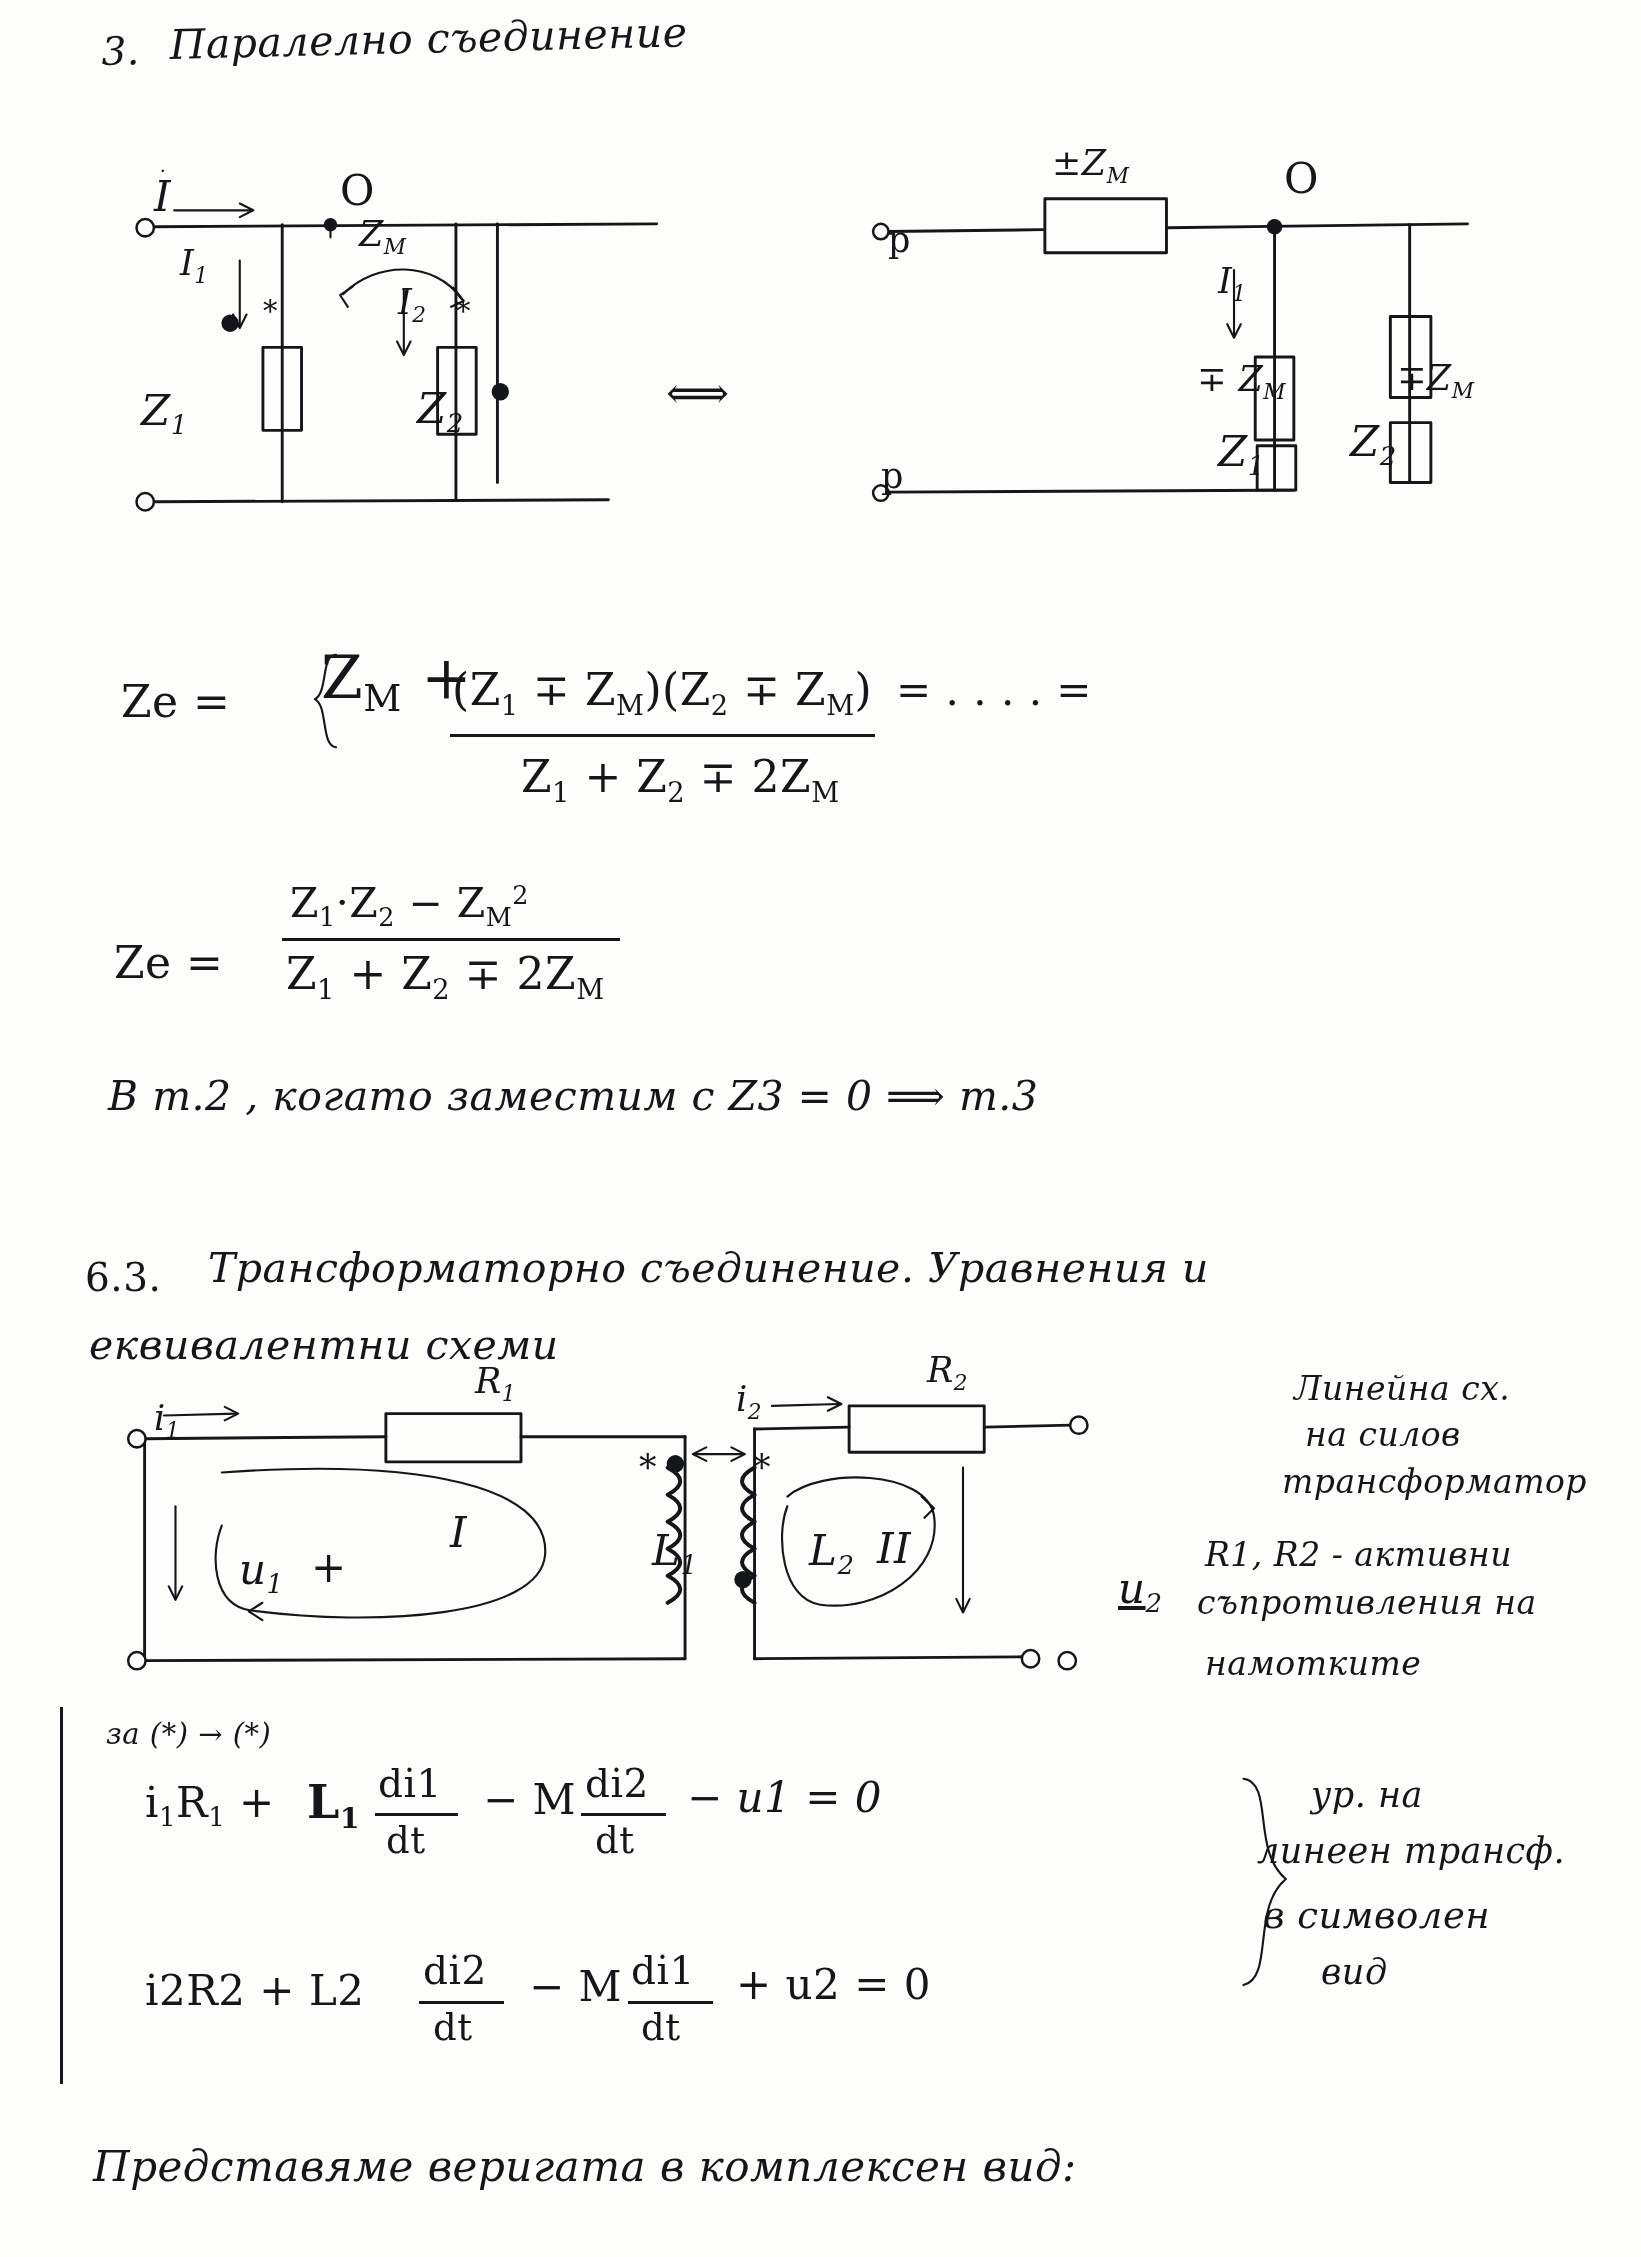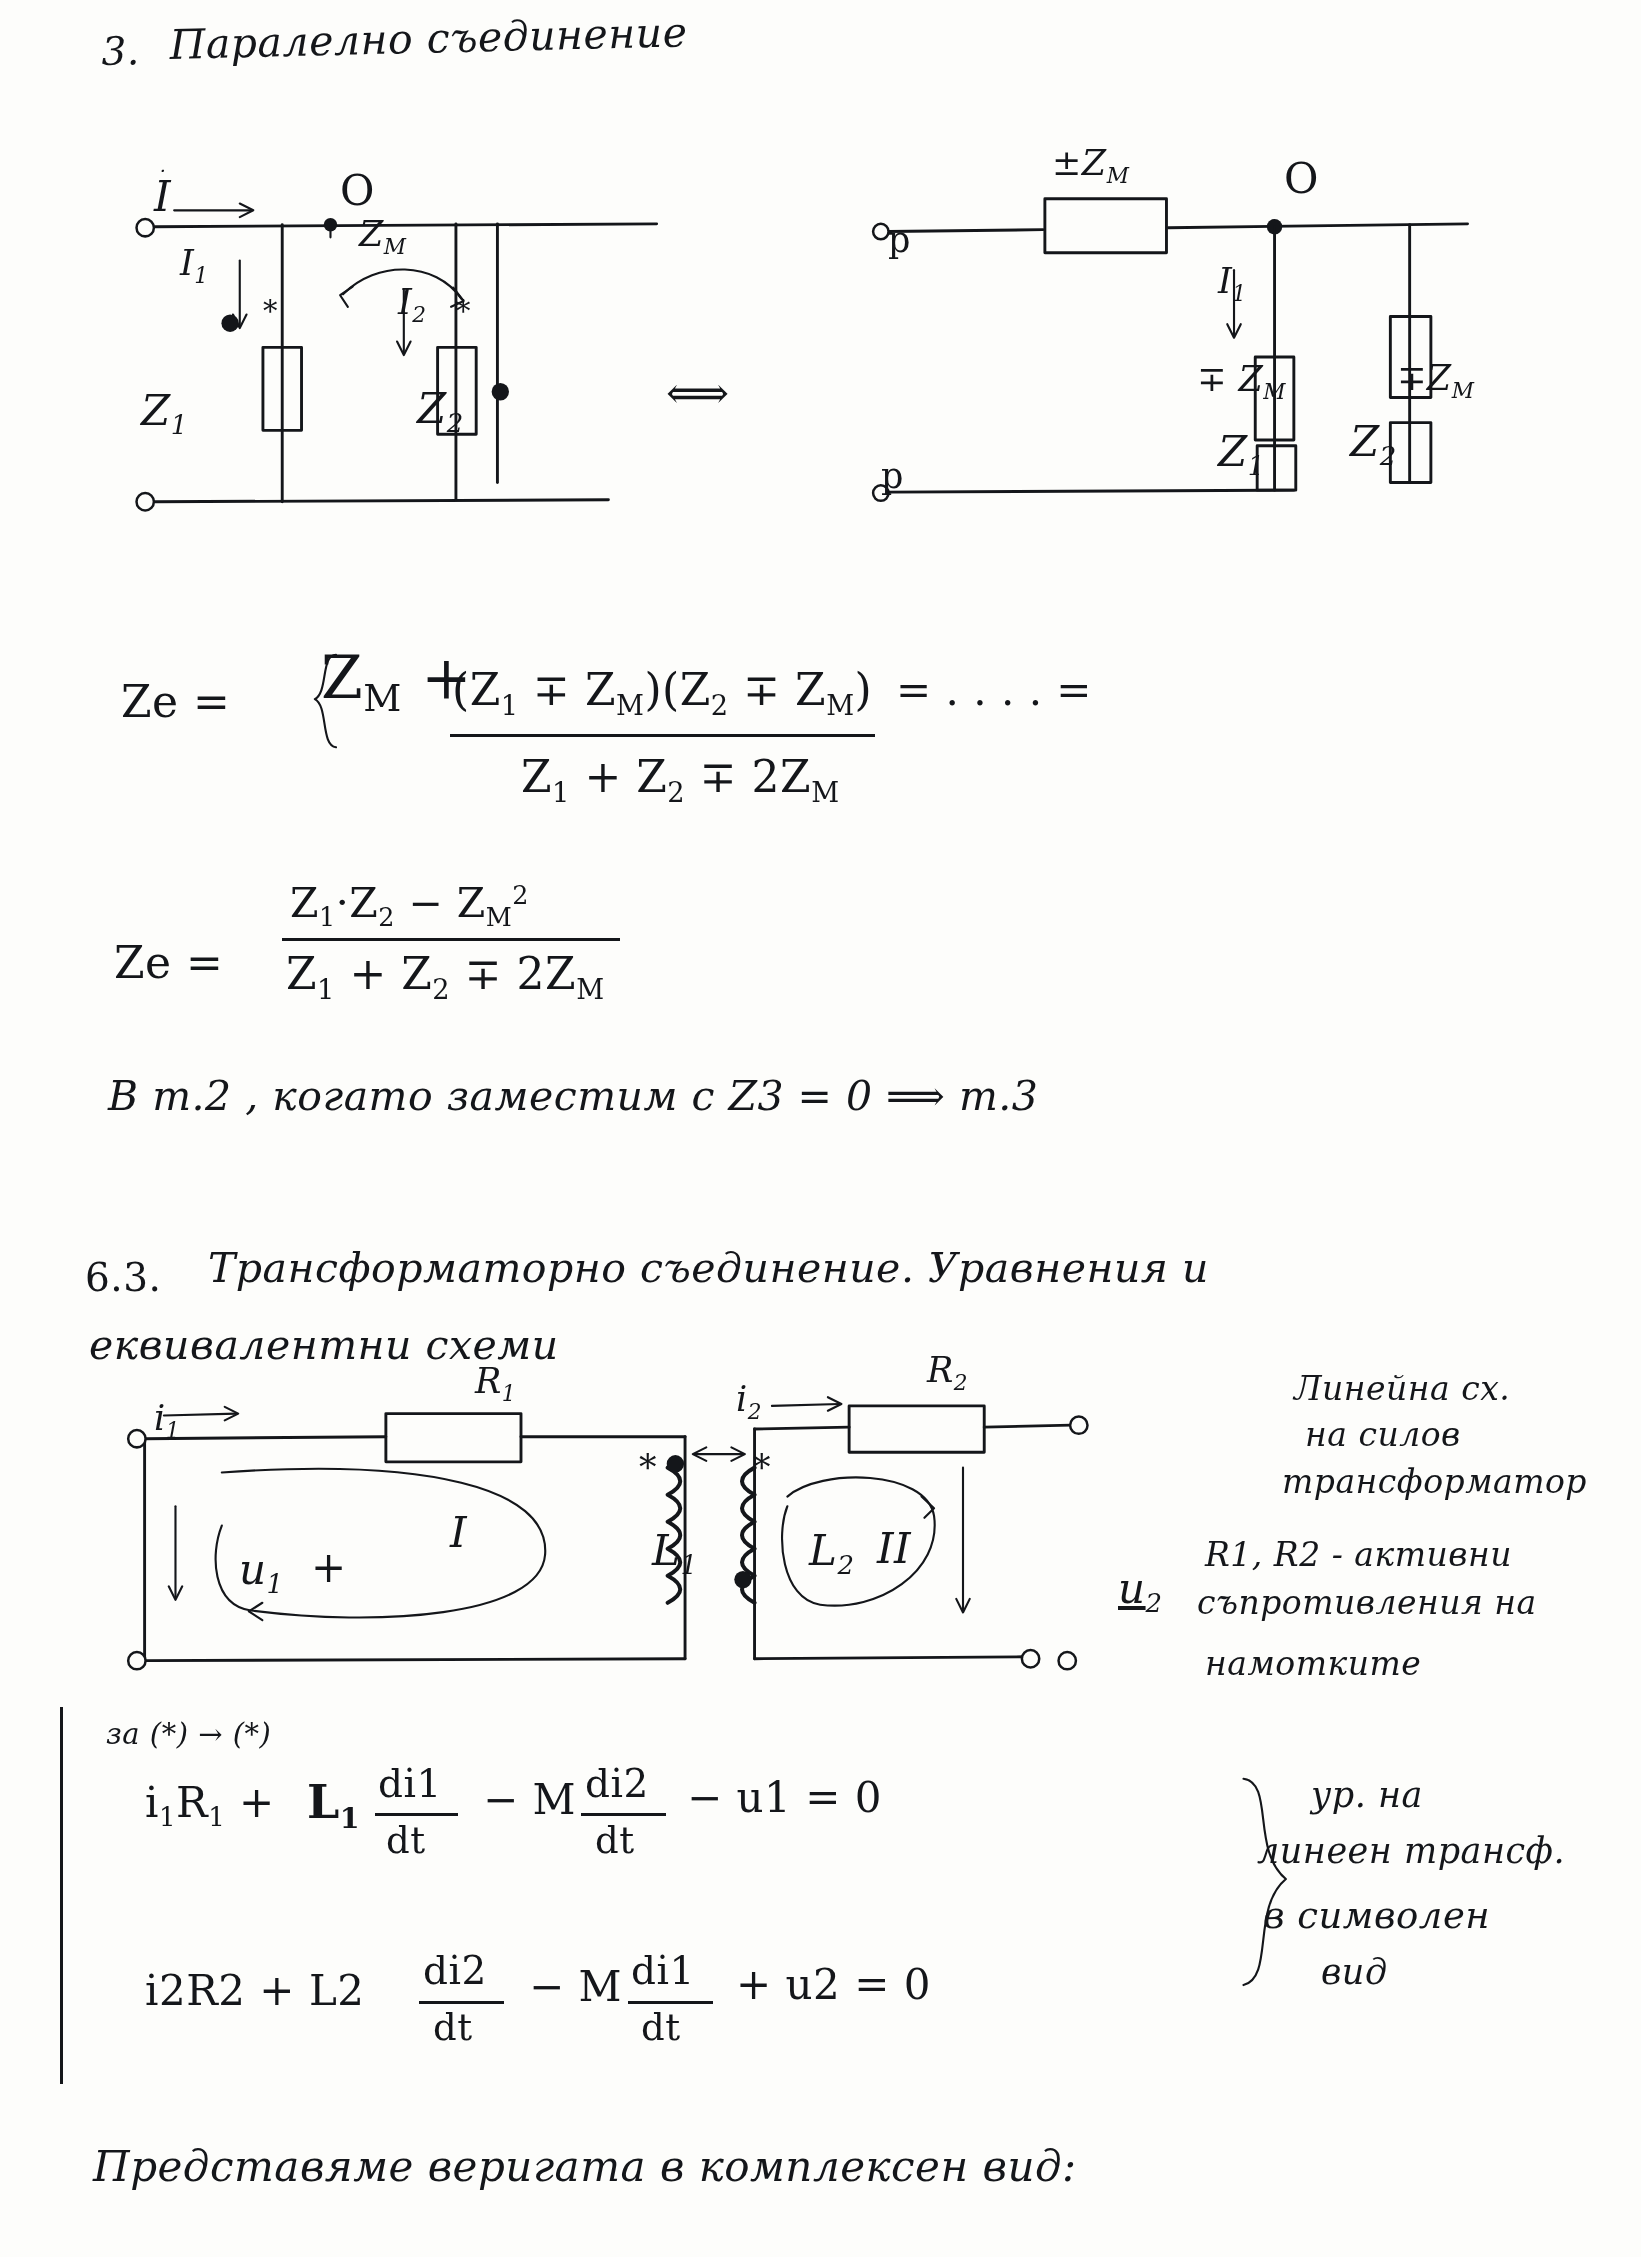--- a/index.html
+++ b/index.html
@@ -249,21 +249,21 @@
 
   <div class="hw" style="left:145px; top:1778px; font-size:42px;">i<span class="sub">1</span>R<span class="sub">1</span> +</div>
   <div class="hw" style="left:307px; top:1775px; font-size:46px; font-weight:bold;">L<span class="sub">1</span></div>
   <div class="hw" style="left:378px; top:1761px; font-size:39px;">di1</div>
   <div class="fracline" style="left:375px; top:1813px; width:83px;"></div>
   <div class="hw" style="left:386px; top:1819px; font-size:37px;">dt</div>
   <div class="hw" style="left:483px; top:1775px; font-size:42px;">− M</div>
   <div class="hw" style="left:585px; top:1761px; font-size:39px;">di2</div>
   <div class="fracline" style="left:581px; top:1813px; width:85px;"></div>
   <div class="hw" style="left:595px; top:1819px; font-size:37px;">dt</div>
-  <div class="hw" style="left:687px; top:1773px; font-size:42px;">− u1 = 0</div>
+  <div class="hw" style="left:687px; top:1773px; font-size:42px;font-style:italic;">− u1 = 0</div>
 
   <div class="hw" style="left:145px; top:1966px; font-size:42px;">i2R2 + L2</div>
   <div class="hw" style="left:423px; top:1948px; font-size:39px;">di2</div>
   <div class="fracline" style="left:419px; top:2001px; width:85px;"></div>
   <div class="hw" style="left:433px; top:2006px; font-size:37px;">dt</div>
   <div class="hw" style="left:529px; top:1962px; font-size:42px;">− M</div>
   <div class="hw" style="left:631px; top:1948px; font-size:39px;">di1</div>
   <div class="fracline" style="left:628px; top:2001px; width:85px;"></div>
   <div class="hw" style="left:641px; top:2006px; font-size:37px;">dt</div>
   <div class="hw" style="left:736px; top:1960px; font-size:42px;">+ u2 = 0</div>

